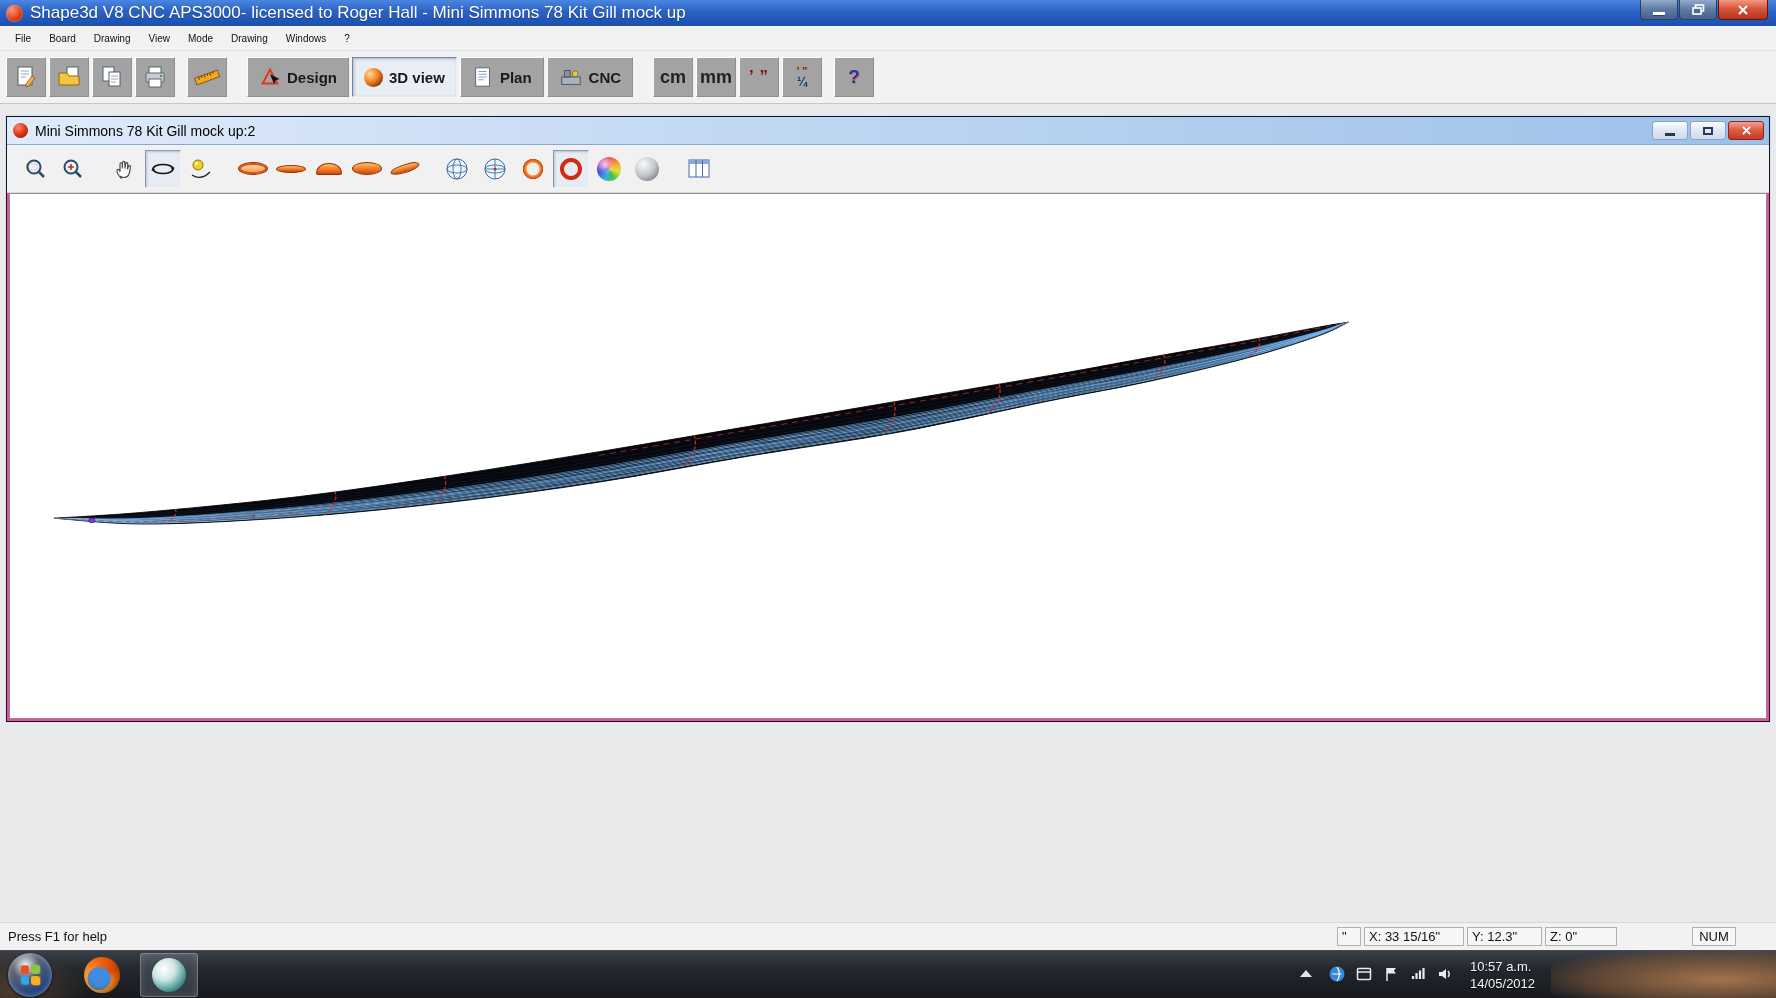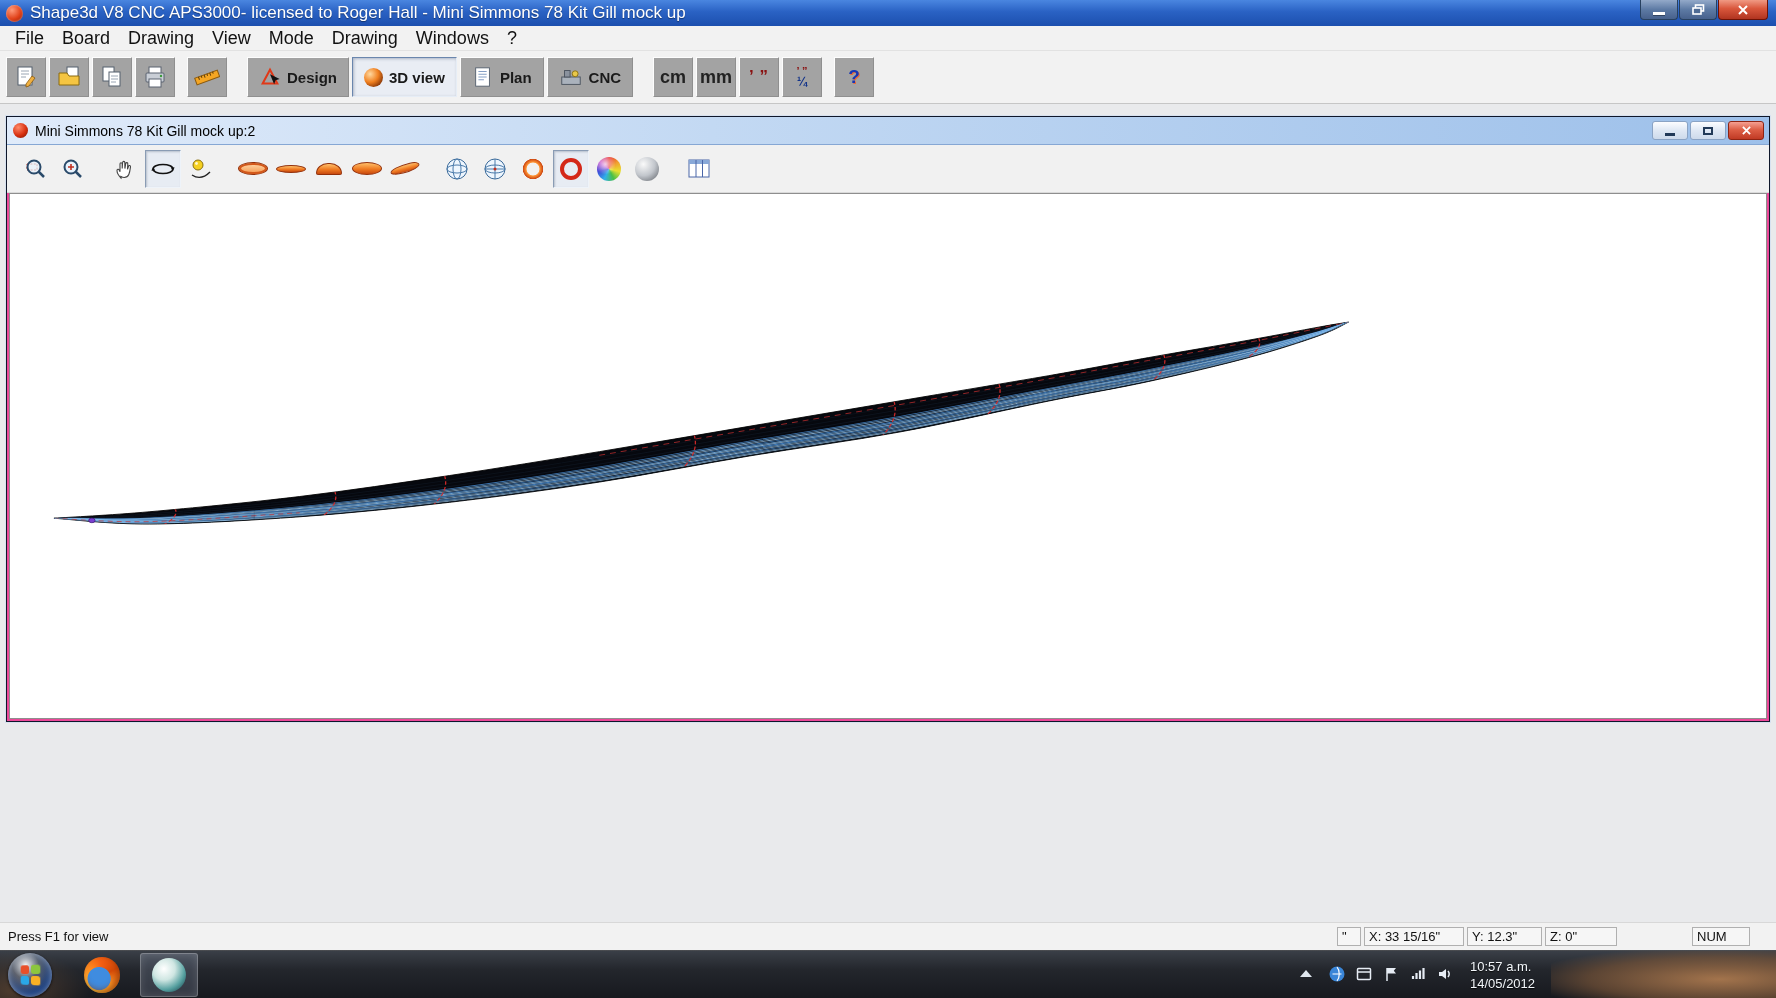--- a/index.html
+++ b/index.html
@@ -15,21 +15,21 @@
   .title-text{font-size:17px;white-space:nowrap;text-shadow:0 1px 1px rgba(0,0,0,.4)}
   .winbtns{position:absolute;right:8px;top:0;display:flex;gap:1px}
   .winbtn{width:38px;height:20px;display:flex;align-items:center;justify-content:center;
     background:linear-gradient(#93a9c9,#5d7aa4 50%,#47618c);border:1px solid #27405f;border-top:none;border-radius:0 0 4px 4px}
   .winbtn.close{width:50px;background:linear-gradient(#f09a84,#d9573c 45%,#b03420);border-color:#6e1205}
   .g-min{width:12px;height:3px;background:#fff;margin-top:8px;box-shadow:0 1px 0 rgba(0,0,0,.35)}
 
   
   .menubar{position:absolute;top:26px;left:0;width:100%;height:25px;background:#f2f2f2;border-bottom:1px solid #e2e2e2;
     display:flex;align-items:center;padding-left:6px}
-  .menu-item{padding:3px 9px;font-size:18px;color:#111}
+  .menu-item{padding:3px 9px;font-size:10px;color:#111}
 
   
   .toolbar{position:absolute;top:51px;left:0;width:100%;height:53px;background:#f2f2f2;border-bottom:1px solid #c6c6c6;
     display:flex;align-items:center;padding-left:6px;gap:3px}
   .tbevel{border:1px solid;border-color:#fdfdfd #8f8f8f #8f8f8f #fdfdfd;background:#a3a3a3}
   .tool-ibtn{width:40px;height:40px;display:flex;align-items:center;justify-content:center;flex:none}
   .tool-btn{height:40px;display:flex;align-items:center;justify-content:center;gap:6px;padding:0 11px;
     font-size:15px;font-weight:bold;color:#1a1a1a;flex:none}
   .tool-btn.pressed{background:#e9edf4;border-color:#6a86ad #e6edf6 #e6edf6 #6a86ad;box-shadow:inset 1px 1px 3px rgba(30,50,90,.3)}
   .tsep{width:14px;flex:none}
@@ -88,21 +88,21 @@
 
   
   .statusbar{position:absolute;top:922px;left:0;width:100%;height:28px;background:#f2f2f2;border-top:1px solid #d8d8d8;
     font-size:13px;color:#111}
   .sb-help{position:absolute;left:8px;top:6px}
   .sb-field{position:absolute;top:4px;height:19px;border:1px solid #b0b0b0;background:#f6f6f6;padding:1px 4px;white-space:nowrap;overflow:hidden}
   .f-unit{left:1337px;width:24px}
   .f-x{left:1364px;width:100px}
   .f-y{left:1467px;width:75px}
   .f-z{left:1545px;width:72px}
-  .f-num{left:1692px;width:58px;text-align:left}
+  .f-num{left:1692px;width:44px;text-align:center}
 
   
   .taskbar{position:absolute;top:950px;left:0;width:100%;height:48px;
     background:linear-gradient(180deg,#3a3f47,#23262c 40%,#17191e);border-top:1px solid rgba(255,255,255,.22)}
   .taskbar::before{content:"";position:absolute;left:0;top:0;width:90px;height:100%;z-index:0;
     background:radial-gradient(ellipse at 15% 85%,rgba(120,85,55,.55),rgba(60,44,30,0) 70%)}
   .taskbar::after{content:"";position:absolute;right:0;top:0;width:225px;height:100%;z-index:0;
     background:radial-gradient(ellipse at 75% 60%,rgba(170,120,78,.95),rgba(130,90,58,.6) 55%,rgba(80,56,36,0) 82%)}
   .start-orb{position:absolute;left:8px;top:2px;width:44px;height:44px;border-radius:50%;z-index:2;
     background:radial-gradient(circle at 40% 28%,rgba(255,255,255,.95),rgba(170,205,255,.3) 32%,rgba(22,62,132,.95) 70%,#0a1c3c);
@@ -401,21 +401,21 @@
             <path d="M1250,198.71428571428572 Q1255,212.3 1239,225.85714285714286" fill="none" stroke="#d42a2a" stroke-width="1.3" stroke-dasharray="5,3" stroke-opacity="0.95"></path>
             <path d="M590,361.04C615.0,355.2 690.0,337.6 740,325.92C790.0,314.3 840.0,302.9 890,291.16C940.0,279.4 998.3,265.4 1040,255.2C1081.7,245.0 1106.7,238.3 1140,229.96C1173.3,221.6 1211.7,212.3 1240,204.88C1268.3,197.5 1293.3,190.1 1310,185.44C1326.7,180.8 1335.0,178.4 1340,177" fill="none" stroke="#c83232" stroke-width="1" stroke-dasharray="6,5" stroke-opacity="0.85"></path>
             <path d="M44,448C60.0,448.8 99.0,453.9 140,452.6C181.0,451.3 265.0,442.4 290,440.4" fill="none" stroke="#c83232" stroke-width="1" stroke-dasharray="5,4" stroke-opacity="0.8"></path>
           </g>
           <circle cx="82" cy="451" r="3.2" fill="#7a3fd0" stroke="#3a1570" stroke-width="0.8"></circle>
         </svg>
     </div>
   </div>
 
   <div class="statusbar">
-    <span class="sb-help">Press F1 for view</span>
+    <span class="sb-help">Press F1 for help</span>
     <span class="sb-field f-unit">"</span>
     <span class="sb-field f-x">X: 33 15/16"</span>
     <span class="sb-field f-y">Y: 12.3"</span>
     <span class="sb-field f-z">Z: 0"</span>
     <span class="sb-field f-num">NUM</span>
   </div>
 
   <div class="taskbar">
     <span class="start-orb">
       <span class="orb-flag">

